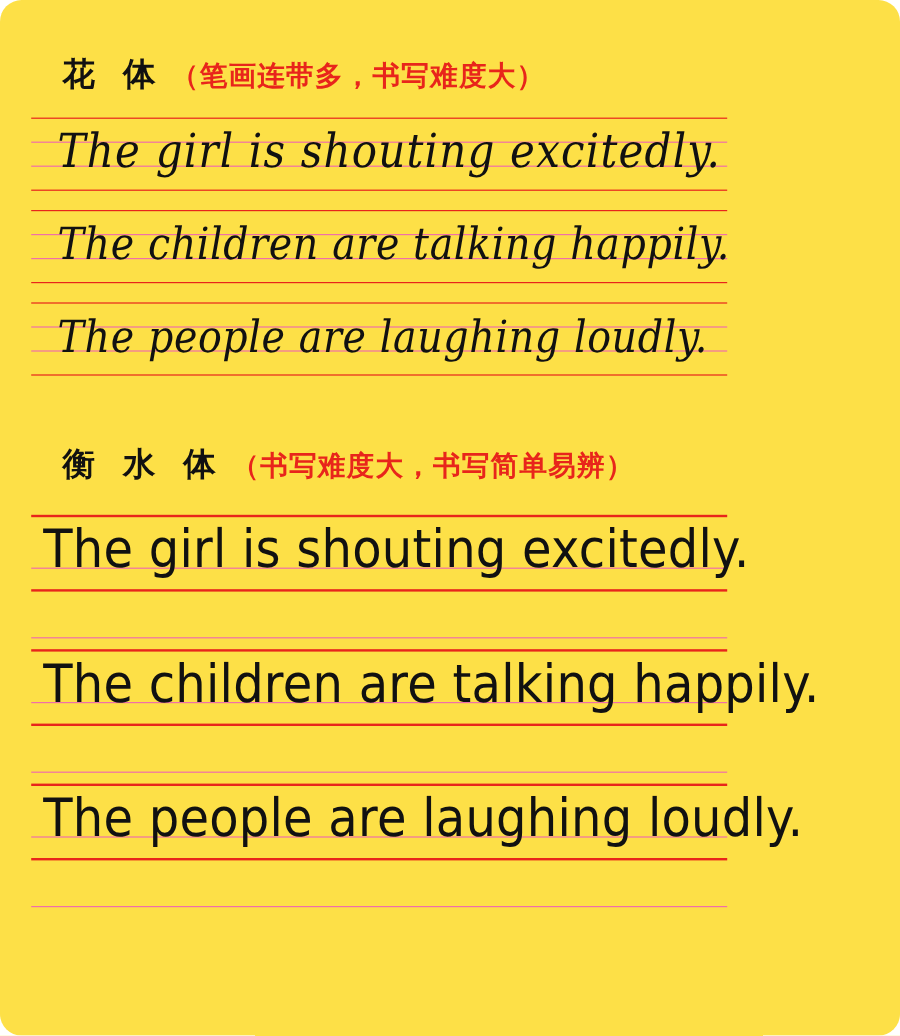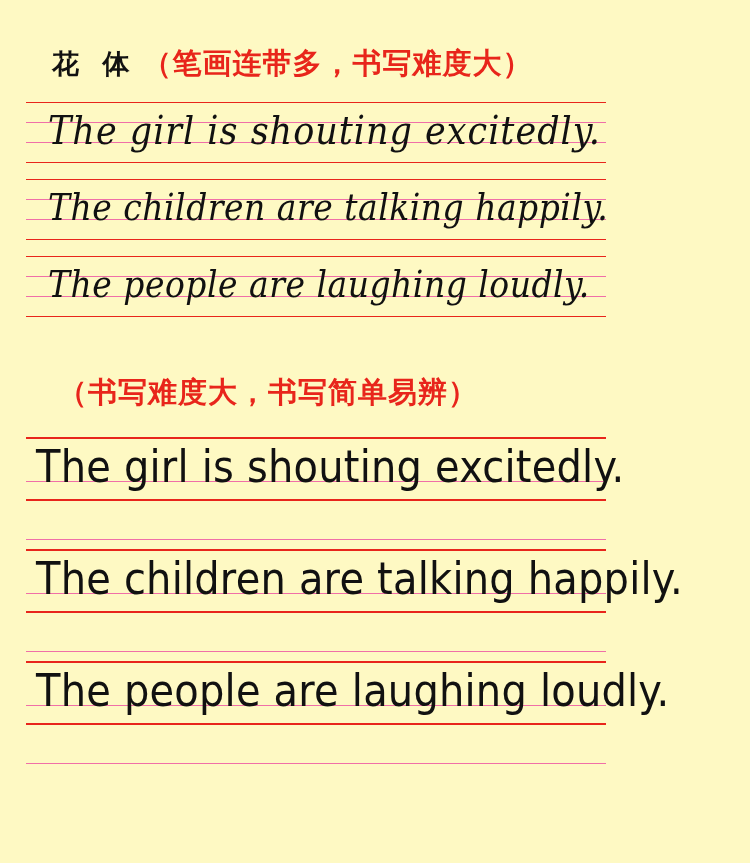--- a/index.html
+++ b/index.html
@@ -12,21 +12,22 @@
     height: 863px;
     font-family: "Liberation Sans", sans-serif;
     overflow: hidden;
     position: relative;
   }
 
   .page {
     position: relative;
     width: 750px;
     height: 863px;
-    background: #fef9c3;
+    background: #fde047;
+    border-radius: 18px;
   }
 
   
   .heading {
     display: flex;
     align-items: baseline;
     padding-left: 52px;
     box-sizing: border-box;
   }
   .heading-cn {
@@ -34,21 +35,21 @@
     font-weight: bold;
     color: #111111;
     font-size: 27px;
     letter-spacing: 7px;
     white-space: nowrap;
   }
   .heading-note {
     font-family: "DejaVu Sans", sans-serif;
     font-weight: bold;
     color: #e8251b;
-    font-size: 29px;
+    font-size: 23px;
     letter-spacing: 1px;
     white-space: nowrap;
     margin-left: 6px;
   }
 
   
   .stave {
     position: relative;
     width: 632px;
     box-sizing: border-box;
@@ -140,20 +141,21 @@
     <div class="rule red r1"></div>
     <div class="rule pink r2"></div>
     <div class="rule pink r3"></div>
     <div class="rule red r4"></div>
     <div class="cursive-text wide">The people are laughing loudly.</div>
   </div>
 
 
   <div style="height:42px"></div>
   <div class="heading">
+    <span class="heading-cn">衡 水 体</span>
     <span class="heading-note">（书写难度大，书写简单易辨）</span>
   </div>
   <div style="height:22px"></div>
 
   <div class="stave stave-print">
     <div class="rule red thick p1"></div>
     <div class="rule pink p2"></div>
     <div class="rule red thick p3"></div>
     <div class="rule pink p4"></div>
     <div class="print-text">The girl is shouting excitedly.</div>

